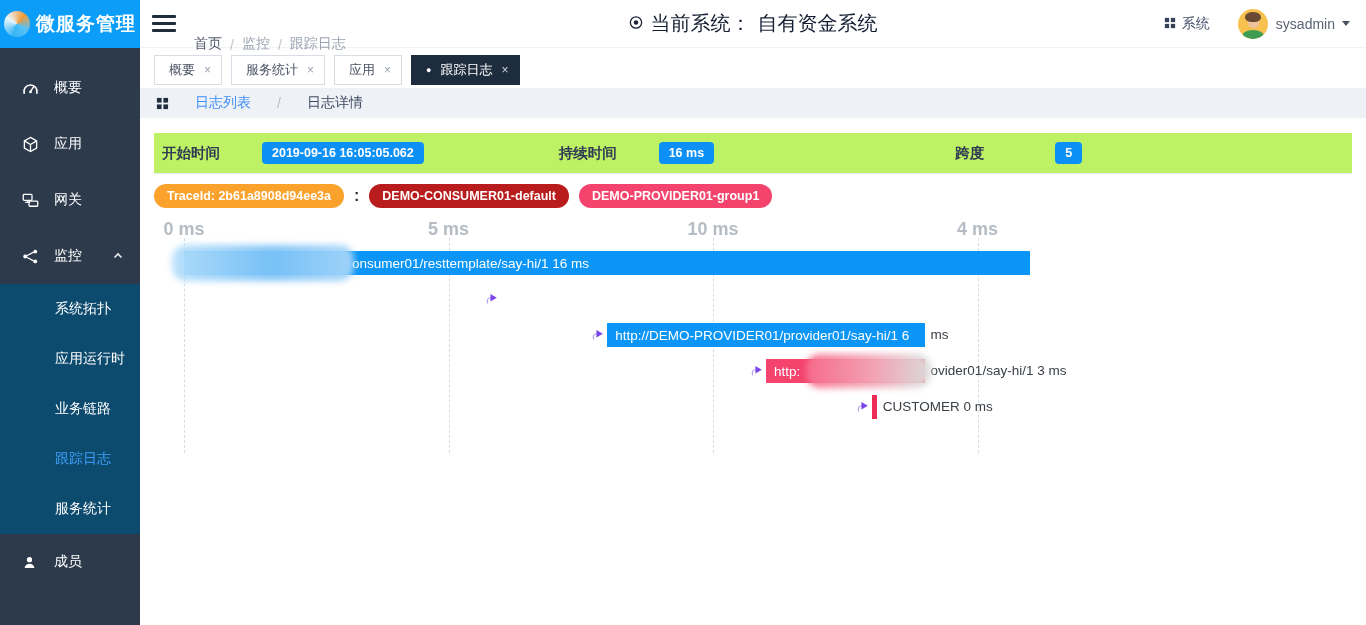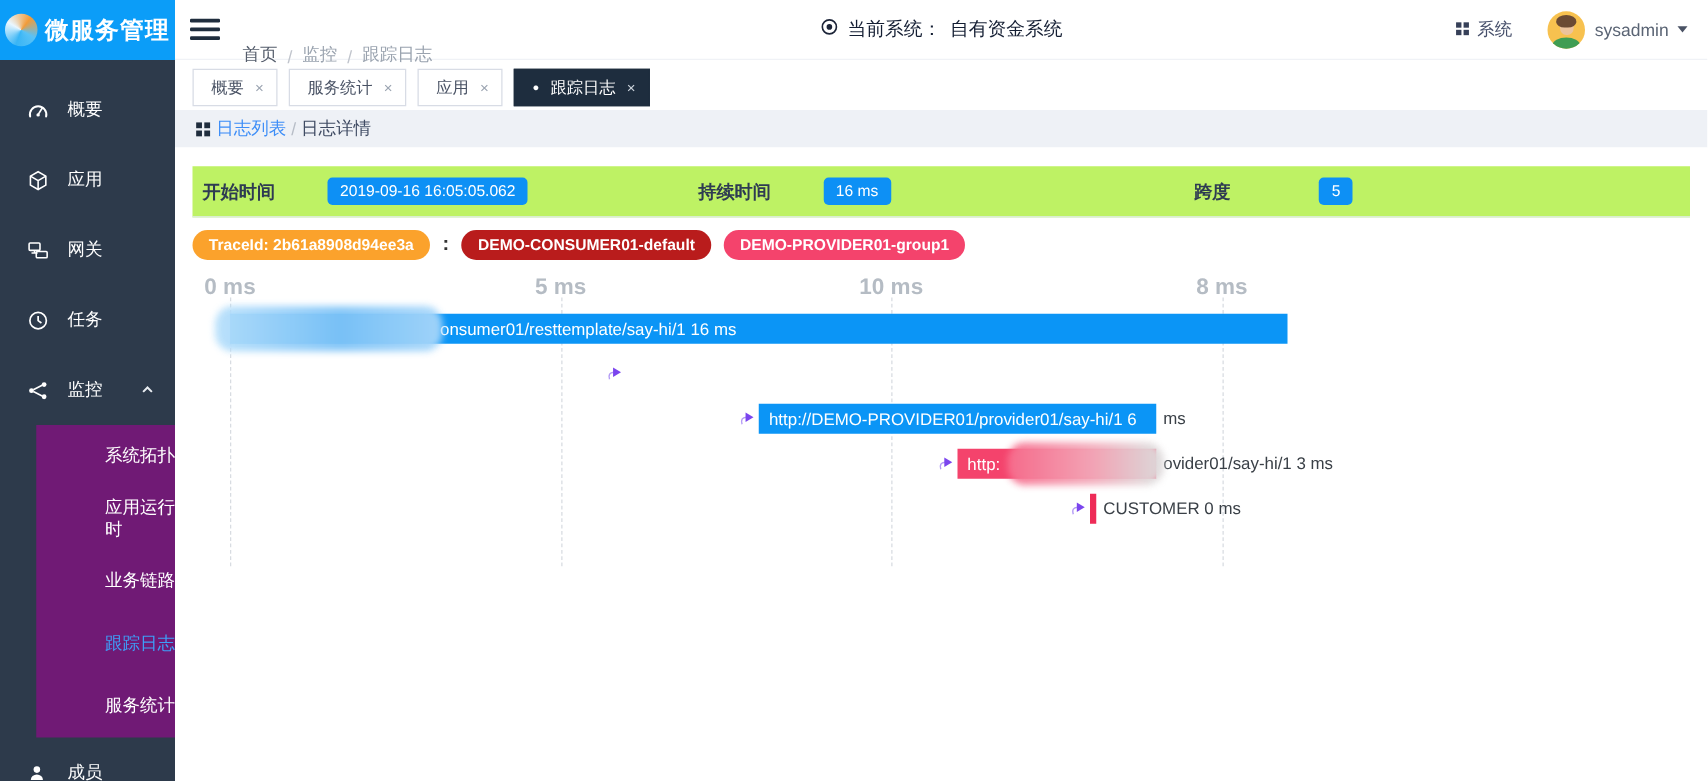--- a/index.html
+++ b/index.html
@@ -10,66 +10,66 @@
   
   .sidebar { width:140px; flex-shrink:0; background:#2d3a4b; display:flex; flex-direction:column; }
   .logo { height:48px; background:#0b9df8; display:flex; align-items:center; justify-content:center; gap:6px; flex-shrink:0; }
   .logo-swirl { width:26px; height:26px; border-radius:50%;
     background:conic-gradient(from 200deg,#39b5f5,#eaf7ff 28%,#f29b38 55%,#58c2f7 78%,#39b5f5); }
   .logo-text { color:#fff; font-size:19px; font-weight:bold; letter-spacing:1px; }
   .nav { padding-top:12px; }
   .nav-item { height:56px; display:flex; align-items:center; padding:0 16px 0 22px; color:#fff; font-size:14px; cursor:pointer; }
   .nav-icon { width:18px; margin-right:14px; display:inline-flex; color:#fff; align-items:center; }
   .nav-chevron { margin-left:auto; display:inline-flex; }
-  .submenu { background:#701a75;margin-left:29px; }
+  .submenu { background:#0c4a6e; }
   .sub-item { height:50px; display:flex; align-items:center; padding-left:55px; color:#fff; font-size:14px; cursor:pointer; }
   .sub-item.active { color:#3e9ef8; }
 
   
   .main { flex:1; min-width:0; display:flex; flex-direction:column; }
 
   .topbar { height:48px; background:#fff; border-bottom:1px solid #f0f2f6; display:flex; align-items:center; position:relative; flex-shrink:0; }
   .hamburger { width:24px; margin-left:12px; cursor:pointer; }
   .hamburger i { display:block; height:3px; background:#1f2d3d; margin:4px 0; border-radius:1px; }
   .crumbs { margin-left:18px; font-size:14px; display:flex; gap:8px; align-items:flex-end;margin-top:40px; }
   .crumb-first { color:#545c6b; cursor:pointer; }
   .crumb { color:#9aa3af; cursor:pointer; }
   .crumb-sep { color:#c0c4cc; }
-  .top-center { position:absolute; left:50%; transform:translateX(-50%); display:flex; align-items:center; gap:7px; font-size:15px; color:#141e33; }
+  .top-center { position:absolute; left:50%; transform:translateX(-50%); display:flex; align-items:center; gap:7px; font-size:20px; color:#141e33; }
   .top-right { margin-left:auto; display:flex; align-items:center; margin-right:16px; }
   .sys-group { display:flex; align-items:center; gap:6px; color:#47506b; font-size:14px; cursor:pointer; }
   .avatar { width:30px; height:30px; border-radius:50%; background:#f7c14f; position:relative; overflow:hidden; margin:0 8px 0 28px; cursor:pointer; }
   .avatar .hair { position:absolute; left:7px; top:3px; width:16px; height:10px; background:#6b4a33; border-radius:50% 50% 42% 42%; }
   .avatar .face { position:absolute; left:10px; top:7px; width:11px; height:12px; background:#ecc39c; border-radius:46%; }
   .avatar .shirt { position:absolute; left:4px; top:21px; width:22px; height:12px; background:#3f9d53; border-radius:50% 50% 0 0; }
   .username { color:#5a6474; font-size:14px; cursor:pointer; }
   .caret-down { width:0; height:0; border-left:4px solid transparent; border-right:4px solid transparent;
                 border-top:5px solid #4a5264; margin-left:7px; cursor:pointer; }
 
   .tabbar { height:40px; background:#fff; display:flex; align-items:flex-start; padding:7px 0 0 14px; gap:9px; flex-shrink:0; }
   .tab { height:30px; display:inline-flex; align-items:center; gap:9px; padding:0 10px 0 14px;
          border:1px solid #d8dce5; background:#fff; color:#495264; font-size:13px; cursor:pointer; white-space:nowrap; }
   .tab .x { color:#9aa3b0; font-size:12px; cursor:pointer; }
   .tab.active { background:#1e2d3e; border-color:#1e2d3e; color:#fff; }
   .tab.active .x { color:#cfd6de; }
   .tab .dot { font-size:9px; line-height:1; }
 
-  .graybar { height:30px; background:#eef1f6; display:flex; align-items:center; padding-left:16px; gap:4px; font-size:14px; flex-shrink:0; }
+  .graybar { height:30px; background:#eef1f6; display:flex; align-items:center; padding-left:16px; gap:26px; font-size:14px; flex-shrink:0; }
   .graybar .grid { color:#1f2d3d; display:inline-flex; }
   .pb-link { color:#3e8ef7; cursor:pointer; }
   .pb-sep { color:#b7bdc7; }
   .pb-cur { color:#3f4b63; }
 
   .content { flex:1; background:#fff; padding:0 14px; }
 
   .info-band { margin-top:15px; height:41px; background:#bef264; border-bottom:1px solid #e4edf4;
                display:flex; align-items:center; padding-left:8px; }
   .info-col { flex:1; display:flex; align-items:center; }
   .info-label { width:100px; font-weight:bold; color:#2e3b52; font-size:14.5px; }
-  .badge { color:#fff; font-weight:normal; font-size:12.5px; padding:4px 10px; border-radius:4px; white-space:nowrap; }
+  .badge { color:#fff; font-weight:bold; font-size:12.5px; padding:4px 10px; border-radius:4px; white-space:nowrap; }
 
   .badges-row { margin-top:10px; display:flex; align-items:center; gap:10px; }
   .pill { color:#fff; font-weight:bold; font-size:12.5px; padding:5px 13px; border-radius:13px; white-space:nowrap; }
   .colon { color:#333; font-weight:bold; }
 
   .gantt { position:relative; margin-top:11px; height:260px; }
   .tick-label { position:absolute; top:0; transform:translateX(-50%); color:#b5bcc4; font-weight:bold; font-size:18px; white-space:nowrap; }
   .tick-line { position:absolute; top:19px; height:215px; width:0; border-left:1px dashed #d8dce1; }
   .gbar { position:absolute; height:24px; display:flex; align-items:center; color:#fff; font-size:13.5px; white-space:nowrap; }
   .gbar-label { padding-left:8px; position:relative; z-index:2; }
@@ -116,29 +116,20 @@
             <svg viewBox="0 0 16 16" width="17" height="17" fill="none" stroke="currentColor" stroke-width="1.2">
               <rect x="1.2" y="2.2" width="8.2" height="5.6" rx="0.8"></rect>
               <path d="M5.3 7.8 V9.8 M3 9.8 h4.6"></path>
               <rect x="6.6" y="8.6" width="8.2" height="4.8" rx="0.8"></rect>
             </svg>
           </span>
           <span>网关</span>
         </div>
         <div class="nav-item">
           <span class="nav-icon">
-            <svg viewBox="0 0 16 16" width="17" height="17" fill="none" stroke="currentColor" stroke-width="1.3">
-              <circle cx="8" cy="8" r="6.2"></circle>
-              <path d="M8 4.5 V8 L10.5 9.8"></path>
-            </svg>
-          </span>
-          <span>任务</span>
-        </div>
-        <div class="nav-item">
-          <span class="nav-icon">
             <svg viewBox="0 0 16 16" width="17" height="17" fill="currentColor">
               <circle cx="3" cy="8" r="1.8"></circle>
               <circle cx="12.5" cy="3.4" r="1.8"></circle>
               <circle cx="12.5" cy="12.6" r="1.8"></circle>
               <path d="M4.4 7.3 L11 3.9 M4.4 8.7 L11 12.1" stroke="currentColor" stroke-width="1.2"></path>
             </svg>
           </span>
           <span>监控</span>
           <span class="nav-chevron">
             <svg viewBox="0 0 12 12" width="12" height="12" fill="none" stroke="#e8ecf1" stroke-width="1.6">
@@ -263,21 +254,21 @@
           <span class="pill" style="background: #b91c1c;">DEMO-CONSUMER01-default</span>
           <span class="pill" style="background: rgb(244, 67, 108);">DEMO-PROVIDER01-group1</span>
         </div>
       <div class="gantt">
           <div class="tick-label" style="left: 30px;">0 ms</div>
           <div class="tick-line" style="left: 30px;"></div>
           <div class="tick-label" style="left: 294.5px;">5 ms</div>
           <div class="tick-line" style="left: 294.5px;"></div>
           <div class="tick-label" style="left: 559px;">10 ms</div>
           <div class="tick-line" style="left: 559px;"></div>
-          <div class="tick-label" style="left: 823.5px;">8 ms</div>
+          <div class="tick-label" style="left: 823.5px;">4 ms</div>
           <div class="tick-line" style="left: 823.5px;"></div>
           <div class="gbar" style="left: 30px; top: 32px; width: 846.4px; background: rgb(11, 149, 246);">
             <span class="gbar-label" style="margin-left: 160px;">onsumer01/resttemplate/say-hi/1 16 ms</span>
             <span class="gblur start"></span>
           </div>
           <span class="span-arrow" style="left: 331.4px; top: 72px;"><svg viewBox="0 0 16 16" width="15" height="15">
               <path d="M2.8 13.2 C1.6 9.2 3 7.4 6.4 7.2" fill="none" stroke="#b39bf5" stroke-width="1.2"></path>
               <path d="M5.8 3.2 L12.6 7.2 L5.8 11.2 Z" fill="#7b45ee"></path>
             </svg></span>
           <span class="span-arrow" style="left: 437.2px; top: 108px;"><svg viewBox="0 0 16 16" width="15" height="15">

